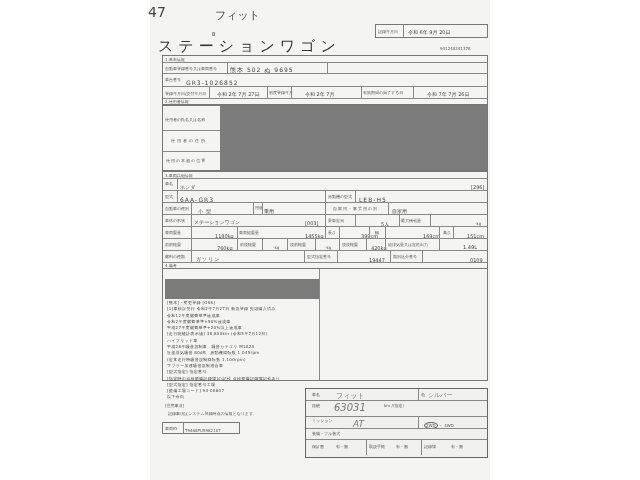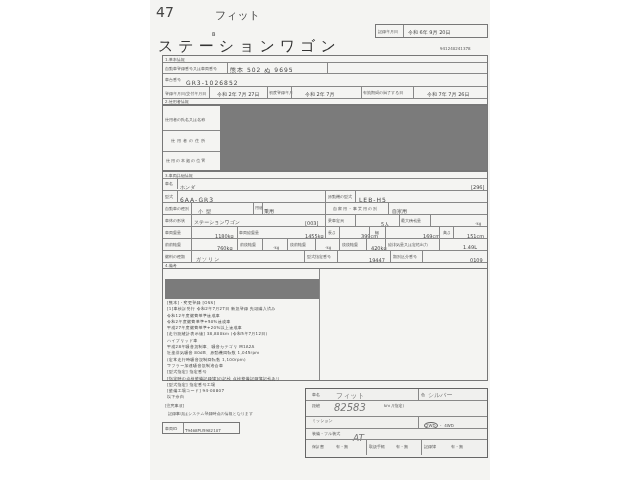--- a/index.html
+++ b/index.html
@@ -17,21 +17,21 @@
   .title { font-size:15px; letter-spacing:5px; color:#333; font-family:"DejaVu Serif", serif; }
   .note-line { font-size:4px; color:#444; line-height:6.3px; letter-spacing:0.3px; }
   .circle { display:inline-block; border:1px solid #666; border-radius:50%; padding:0 1px; }
   .stamp { position:absolute; left:305px; top:388px; width:183px; height:70px; border:1px solid #666; background:#f0f0ee; box-sizing:border-box; }
 </style>
 </head>
 <body>
 
 <div class="paper"></div>
 
-<div class="abs hw" style="left:156px;top:4px;font-size:14px;">47</div>
+<div class="abs hw" style="left:148px;top:4px;font-size:14px;">47</div>
 <div class="abs hw" style="left:215px;top:8px;font-size:11px;">フィット</div>
 <div class="abs sm" style="left:212px;top:31px;">B</div>
 <div class="abs title" style="left:158px;top:37px;">ステーションワゴン</div>
 
 <div class="box" style="left:375px;top:24px;width:113px;height:14px;">
   <div class="vline" style="left:27px;top:0;height:12px;"></div>
   <span class="abs tiny" style="left:2px;top:4px;">記録年月日</span>
   <span class="abs sm" style="left:32px;top:4px;">令和 6年 9月 20日</span>
 </div>
 <div class="abs tiny" style="left:440px;top:46px;">941240241378</div>
@@ -202,25 +202,25 @@
 </div>
 
 <div class="stamp">
   <span class="abs tiny" style="left:6px;top:3px;">車名</span>
   <span class="abs hw" style="left:30px;top:2px;font-size:7px;color:#777;">フィット</span>
   <div class="vline" style="left:112px;top:0;height:11px;"></div>
   <span class="abs tiny" style="left:115px;top:3px;">色</span>
   <span class="abs hw" style="left:122px;top:2px;font-size:6px;color:#777;">シルバー</span>
   <div class="hline" style="left:0;top:11px;width:181px;"></div>
   <span class="abs tiny" style="left:6px;top:14px;">距離</span>
-  <span class="abs hw" style="left:28px;top:13px;font-size:10px;color:#777;font-style:italic;">82583</span>
+  <span class="abs hw" style="left:28px;top:13px;font-size:10px;color:#777;font-style:italic;">63031</span>
   <span class="abs tiny" style="left:78px;top:14px;">km /(指定)</span>
   <div class="hline" style="left:0;top:27px;width:181px;"></div>
   <span class="abs tiny" style="left:6px;top:29px;">ミッション</span>
-  <span class="abs hw" style="left:47px;top:44px;font-size:9px;color:#777;font-style:italic;">AT</span>
+  <span class="abs hw" style="left:47px;top:30px;font-size:9px;color:#777;font-style:italic;">AT</span>
   <div class="vline" style="left:112px;top:27px;height:12px;"></div>
   <span class="abs tiny" style="left:118px;top:33px;"><span class="circle">2WD</span> ・ 4WD</span>
   <div class="hline" style="left:0;top:39px;width:181px;"></div>
   <span class="abs tiny" style="left:6px;top:42px;">装備・フル装式</span>
   <div class="hline" style="left:0;top:50px;width:181px;"></div>
   <span class="abs tiny" style="left:6px;top:55px;">保証書</span>
   <span class="abs tiny" style="left:30px;top:55px;">有・無</span>
   <div class="vline" style="left:60px;top:50px;height:16px;"></div>
   <span class="abs tiny" style="left:63px;top:55px;">取扱手帳</span>
   <span class="abs tiny" style="left:90px;top:55px;">有・無</span>

